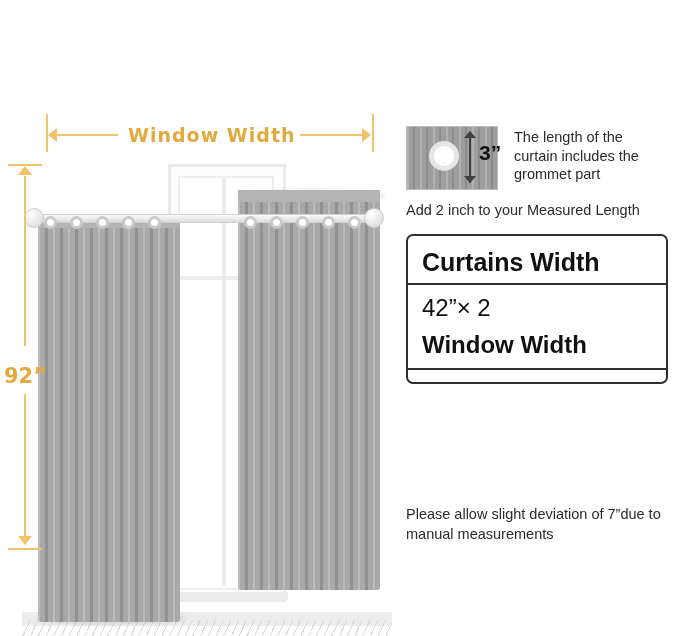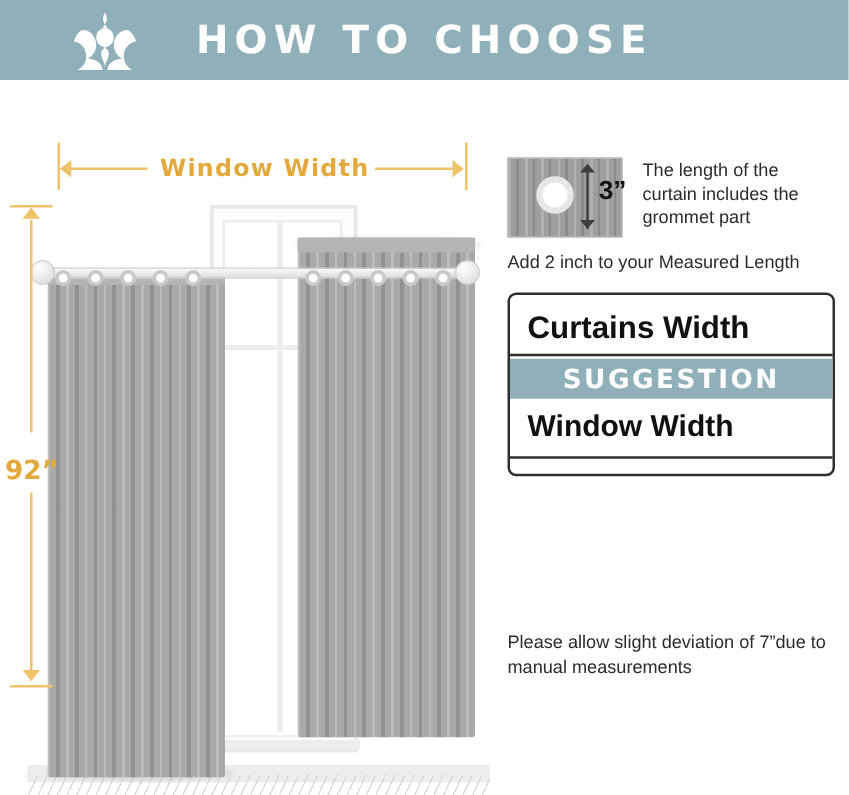--- a/index.html
+++ b/index.html
@@ -172,29 +172,20 @@
   .deviation{
     position:absolute;left:0;top:378px;width:262px;
     font-size:14.5px;color:#2b2b2b;line-height:1.4;
   }
 </style>
 </head>
 <body>
 
 <div id="canvas">
 
-  <div class="banner">
-    <svg class="fleur left" viewBox="0 0 52 48">
-      <path fill="#ffffff" d="M26 2c3 5 1 9-2 12 5 0 9 3 9 8s-4 8-9 8c3 0 5 2 5 5 0 4-3 7-3 11 0-4-3-7-3-11 0-3 2-5 5-5-5 0-9-3-9-8s4-8 9-8c-3-3-5-7-2-12zM8 16c6 0 11 5 11 12 0 5-3 9-7 11 7 0 12 4 12 9H4c4-2 7-6 7-11 0-6-4-11-10-12 2-5 5-9 7-9zm36 0c2 0 5 4 7 9-6 1-10 6-10 12 0 5 3 9 7 11H28c0-5 5-9 12-9-4-2-7-6-7-11 0-7 5-12 11-12z"></path>
-    </svg>
-    <div class="banner-title">HOW TO CHOOSE</div>
-    <svg class="fleur right" viewBox="0 0 52 48">
-      <path fill="#ffffff" d="M26 2c3 5 1 9-2 12 5 0 9 3 9 8s-4 8-9 8c3 0 5 2 5 5 0 4-3 7-3 11 0-4-3-7-3-11 0-3 2-5 5-5-5 0-9-3-9-8s4-8 9-8c-3-3-5-7-2-12zM8 16c6 0 11 5 11 12 0 5-3 9-7 11 7 0 12 4 12 9H4c4-2 7-6 7-11 0-6-4-11-10-12 2-5 5-9 7-9zm36 0c2 0 5 4 7 9-6 1-10 6-10 12 0 5 3 9 7 11H28c0-5 5-9 12-9-4-2-7-6-7-11 0-7 5-12 11-12z"></path>
-    </svg>
-  </div>
 
   <div class="illus">
 
     <div class="wall"></div>
 
     <div class="window-outer"></div>
     <div class="window-inner"></div>
     <div class="mullion-v"></div>
     <div class="mullion-h"></div>
     <div class="sill"></div>
@@ -252,20 +243,20 @@
       <div class="gm-arrow-bot"></div>
       <div class="gm-3inch">3”</div>
     </div>
 
     <div class="grommet-note">The length of the curtain includes the grommet part</div>
     <div class="add-note">Add 2 inch to your Measured Length</div>
 
     <div class="card">
       <div class="card-row card-title">Curtains Width</div>
       <div class="hr"></div>
-      <div class="suggestion">SUGGESTION</div>
+      <div class="card-row card-size">42”× 2</div>
       <div class="card-row card-ww">Window Width</div>
       <div class="hr"></div>
     </div>
 
     <div class="deviation">Please allow slight deviation of 7”due to manual measurements</div>
   </div>
 </div>
 
 </body></html>

